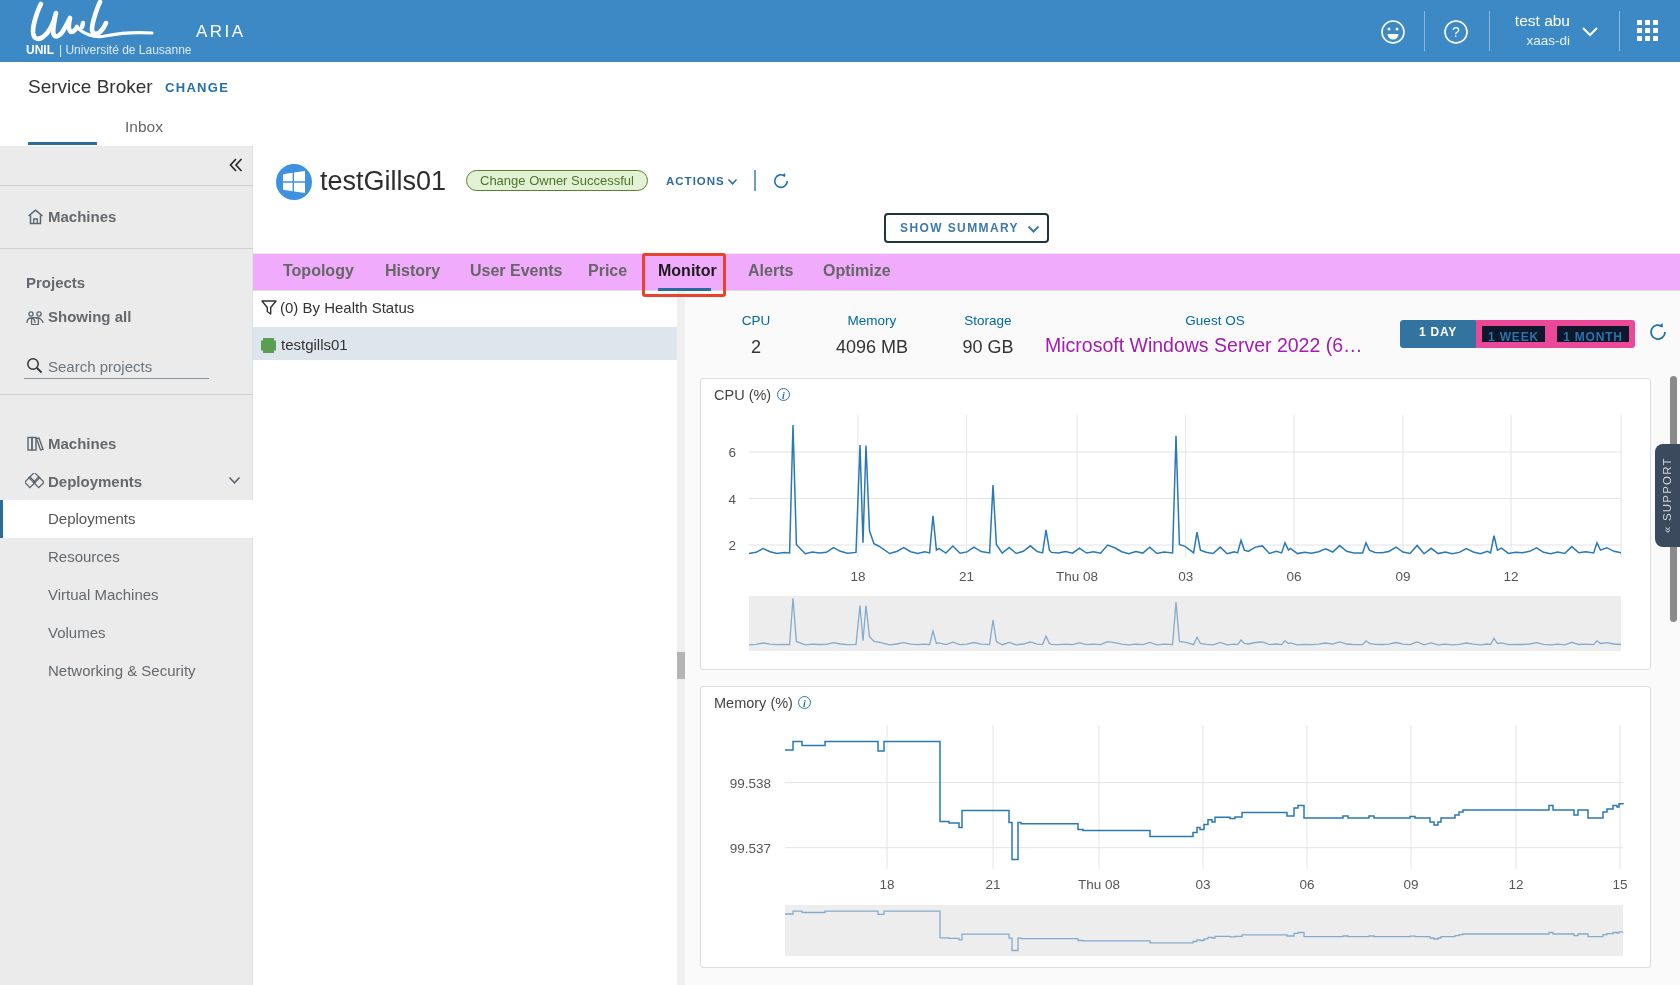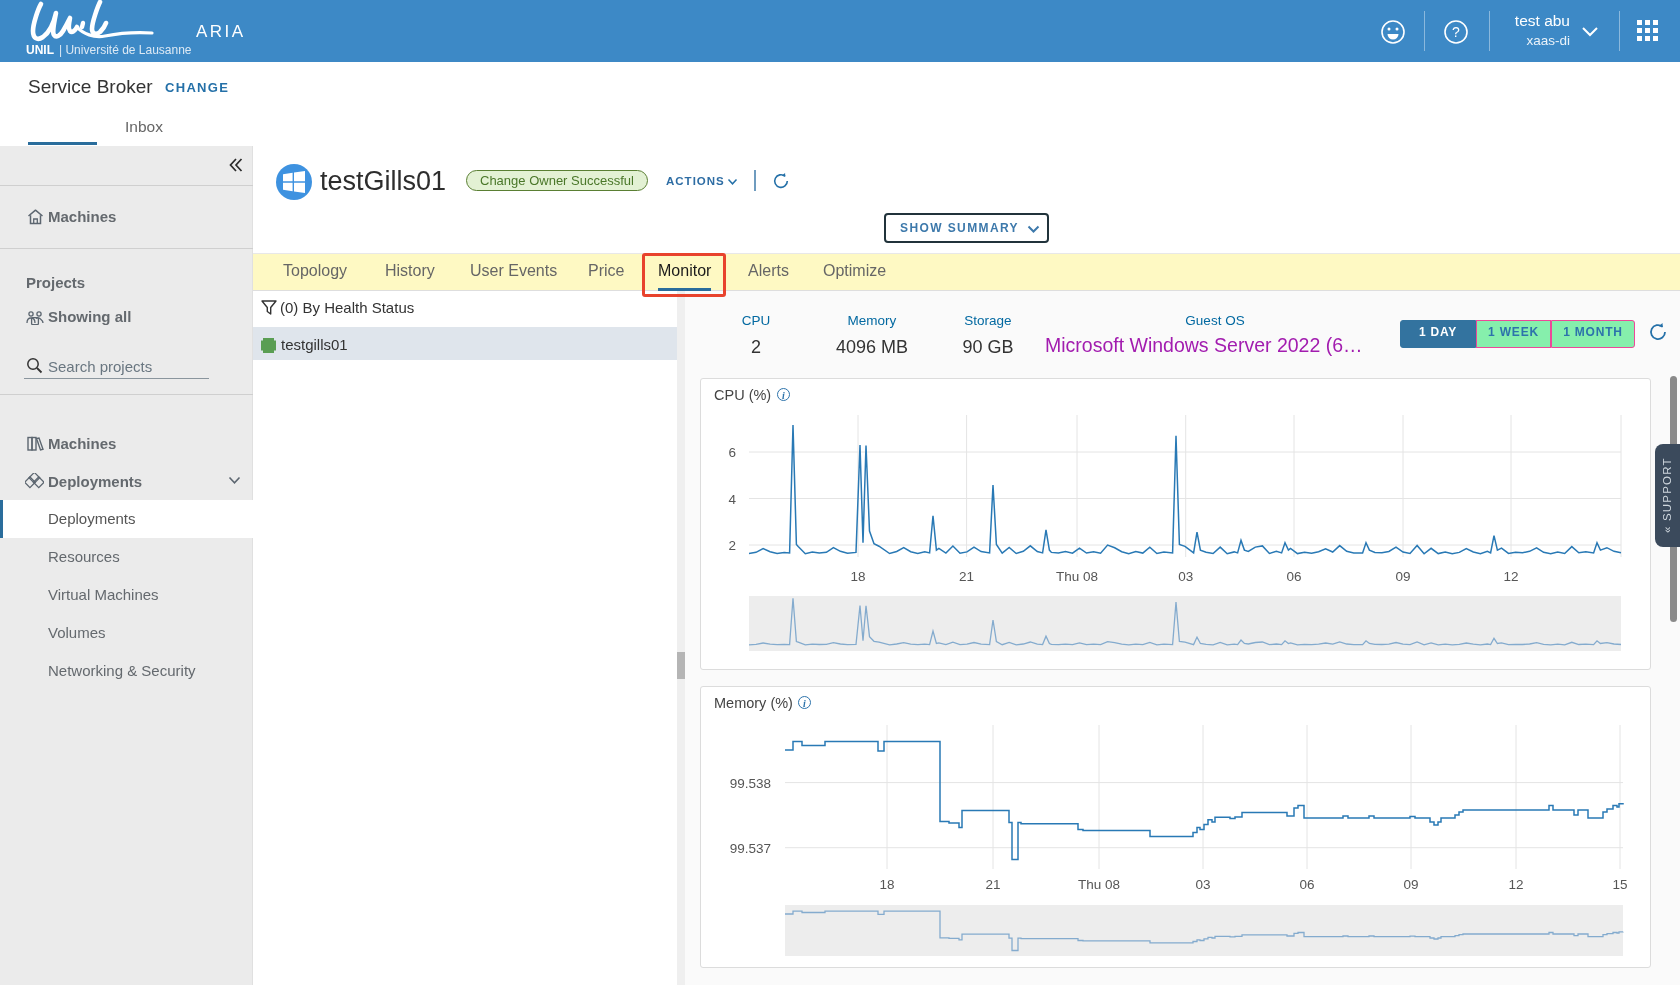--- a/index.html
+++ b/index.html
@@ -35,40 +35,40 @@
 .searchtxt { position:absolute; left:48px; top:212px; font-size:15px; color:#697680; }
 
 .content { position:absolute; left:253px; top:146px; width:1427px; height:839px; background:#fff; }
 .depicon { position:absolute; left:276px; top:164px; width:36px; height:36px; border-radius:50%; background:#3e92e0; }
 .title { position:absolute; left:320px; top:166px; font-size:27px; color:#2d2d2d; }
 .pill { position:absolute; left:466px; top:170px; height:21px; line-height:19px; padding:0 13px; border:1px solid #5a7f33; border-radius:11px; background:#e3f1d4; color:#4a7729; font-size:13px; }
 .actions { position:absolute; left:666px; top:175px; font-size:11.5px; font-weight:bold; color:#2e6da4; letter-spacing:1px; }
 .vdiv { position:absolute; left:754px; top:170px; width:2px; height:21px; background:#6f9cbf; }
 .showsum { position:absolute; left:884px; top:213px; width:165px; height:30px; border:2px solid #21333b; border-radius:4px; background:#fff; color:#3d79ab; font-size:12px; font-weight:bold; letter-spacing:1.4px; text-align:left; padding-left:14px; line-height:26px; }
 
-.tabrow { position:absolute; left:253px; top:253px; width:1427px; height:38px; background:#fef9c3; border-top:1px solid #e8e8e8; border-bottom:1px solid #dedede; }
+.tabrow { position:absolute; left:253px; top:253px; width:1427px; height:38px; background:#f0abfc; border-top:1px solid #e8e8e8; border-bottom:1px solid #dedede;font-weight:bold; }
 .tab { position:absolute; top:8px; font-size:16px; color:#666; }
 .tabactive { color:#1b1b1b; }
 .tabunder { position:absolute; left:405px; top:34px; width:53px; height:3px; background:#2a6d9c; }
 .redbox { position:absolute; left:642px; top:253px; width:84px; height:44px; border:3px solid #e8432d; border-radius:3px; z-index:30; }
 
 .listpane { position:absolute; left:253px; top:291px; width:424px; height:694px; background:#fff; }
 .hstat { position:absolute; left:280px; top:299px; font-size:15px; color:#333; }
 .vmrow { position:absolute; left:0px; top:36px; width:424px; height:33px; background:#dfe5ec; }
 .vmname { position:absolute; left:281px; top:336px; font-size:15px; color:#333; }
 .vscroll { position:absolute; left:677px; top:291px; width:8px; height:694px; background:#efefef; }
 .vthumb { position:absolute; left:677px; top:652px; width:8px; height:27px; background:#b5b5b5; }
 .monitor { position:absolute; left:685px; top:291px; width:995px; height:694px; background:#fafafa; }
 
 .mlabel { position:absolute; top:313px; font-size:13.5px; color:#0369a1; text-align:center; }
 .mval { position:absolute; top:337px; font-size:18px; color:#333; text-align:center; }
 .guestval { position:absolute; left:1045px; top:334px; font-size:19.5px; color:#a21caf; }
 .btn { position:absolute; top:320px; height:28px; font-size:12px; font-weight:bold; letter-spacing:.8px; text-align:center; line-height:23px; }
 .btnfill { background:#33739f; color:#fff; border:1px solid #33739f; border-radius:3px 0 0 3px; }
-.btnout { background:#86efac; color:#2d73ab; border:1px solid #ec4899; }
+.btnout { background:#0f172a; color:#2d73ab; border:6px solid #ec4899; }
 
 .card { position:absolute; left:700px; background:#fff; border:1px solid #dcdcdc; border-radius:3px; }
 .ctitle { position:absolute; font-size:14.5px; color:#444; }
 .info { position:absolute; width:13px; height:13px; border:1.5px solid #2d73ab; border-radius:50%; color:#2d73ab; font-size:10px; text-align:center; line-height:13px; font-family:"Liberation Serif",serif; font-style:italic; font-weight:bold; }
 
 .support { position:absolute; left:1655px; top:444px; width:25px; height:103px; background:#3b4a5c; border-radius:8px 0 0 8px; z-index:20; }
 .supptxt { position:absolute; left:1655px; top:444px; width:25px; height:103px; color:#cfd7de; font-size:11.5px; letter-spacing:1.2px; writing-mode:vertical-rl; transform:rotate(180deg); text-align:center; line-height:25px; z-index:21; }
 .pgthumb { position:absolute; left:1670px; top:376px; width:7px; height:246px; background:#8a8a8a; border-radius:4px; }
 svg text { font-family:"Liberation Sans", sans-serif; }
 </style>

